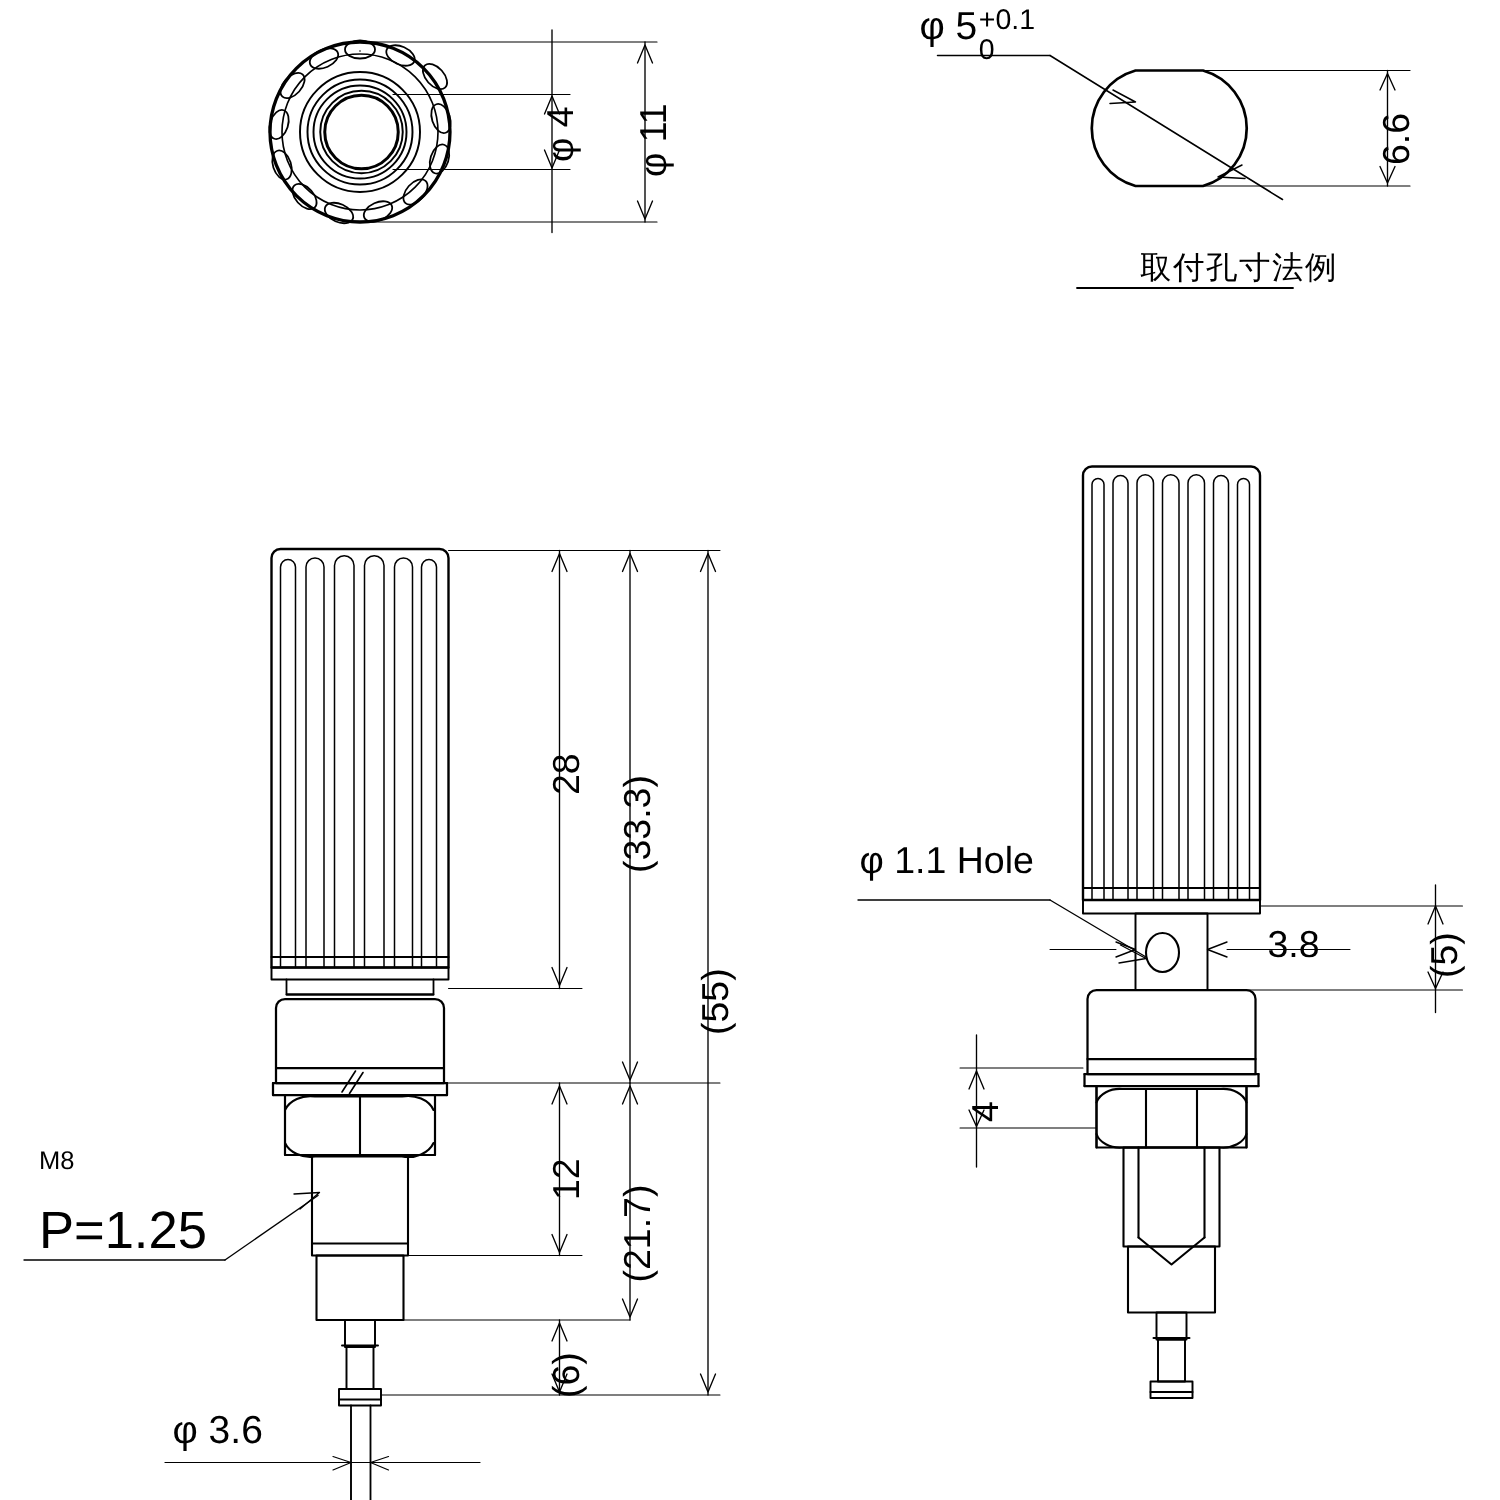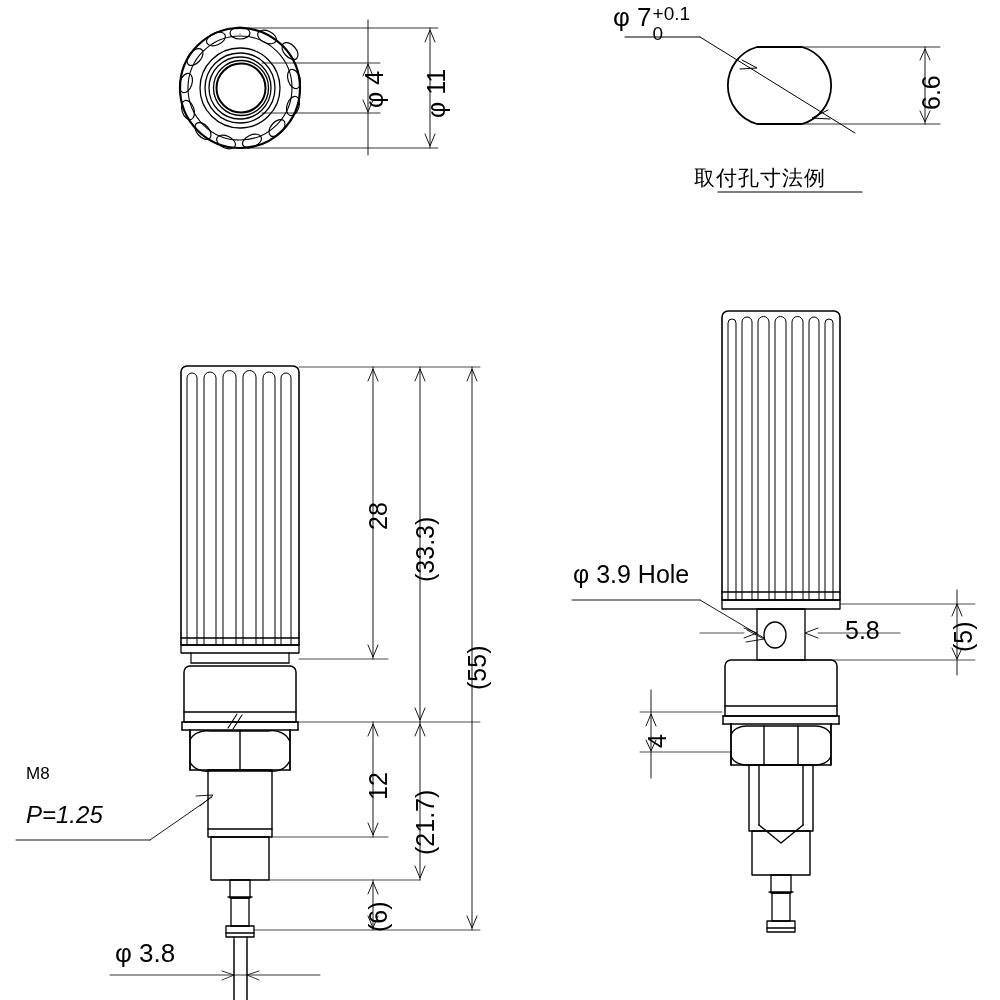--- a/index.html
+++ b/index.html
@@ -319,46 +319,46 @@
     </g>
 
   </g>
 </svg>
 
 <div class="lbl vert" style="left:362px;top:108px;transform:rotate(-90deg);font-size:25px;">φ 4</div>
 
 <div class="lbl vert" style="left:424px;top:118px;transform:rotate(-90deg);font-size:25px;">φ 11</div>
 
 <div class="lbl" style="left:613px;top:4px;font-size:26px;">
-  <span>φ 7</span><span style="display:inline-block;vertical-align:top;font-size:19px;line-height:1.05;margin-left:1px;"><span>+0.1</span><br><span>0</span></span>
+  <span>φ 5</span><span style="display:inline-block;vertical-align:top;font-size:19px;line-height:1.05;margin-left:1px;"><span>+0.1</span><br><span>0</span></span>
 </div>
 
 <div class="lbl vert" style="left:919px;top:110px;transform:rotate(-90deg);font-size:25px;">6.6</div>
 
-<div class="lbl" style="left:694px;top:168px;font-size:21px;letter-spacing:1px;
+<div class="lbl" style="left:760px;top:168px;font-size:21px;letter-spacing:1px;
             font-family:'DejaVu Sans',sans-serif;">取付孔寸法例</div>
 
 <div class="lbl vert" style="left:366px;top:530px;transform:rotate(-90deg);font-size:25px;">28</div>
 
 <div class="lbl vert" style="left:413px;top:582px;transform:rotate(-90deg);font-size:25px;">(33.3)</div>
 
 <div class="lbl vert" style="left:465px;top:690px;transform:rotate(-90deg);font-size:25px;">(55)</div>
 
 <div class="lbl vert" style="left:366px;top:800px;transform:rotate(-90deg);font-size:25px;">12</div>
 
 <div class="lbl vert" style="left:413px;top:855px;transform:rotate(-90deg);font-size:25px;">(21.7)</div>
 
 <div class="lbl vert" style="left:366px;top:932px;transform:rotate(-90deg);font-size:25px;">(6)</div>
 
-<div class="lbl" style="left:115px;top:940px;font-size:26px;">φ 3.8</div>
+<div class="lbl" style="left:115px;top:940px;font-size:26px;">φ 3.6</div>
 
 <div class="lbl" style="left:26px;top:765px;font-size:17px;">M8</div>
-<div class="lbl" style="left:26px;top:803px;font-size:24px;font-style:italic;">P=1.25</div>
-
-<div class="lbl" style="left:573px;top:562px;font-size:25px;">φ 3.9 Hole</div>
-
-<div class="lbl" style="left:845px;top:618px;font-size:25px;">5.8</div>
+<div class="lbl" style="left:26px;top:803px;font-size:35px;">P=1.25</div>
+
+<div class="lbl" style="left:573px;top:562px;font-size:25px;">φ 1.1 Hole</div>
+
+<div class="lbl" style="left:845px;top:618px;font-size:25px;">3.8</div>
 
 <div class="lbl vert" style="left:951px;top:652px;transform:rotate(-90deg);font-size:25px;">(5)</div>
 
 <div class="lbl vert" style="left:645px;top:748px;transform:rotate(-90deg);font-size:25px;">4</div>
 
 </div>
 
 </body></html>

